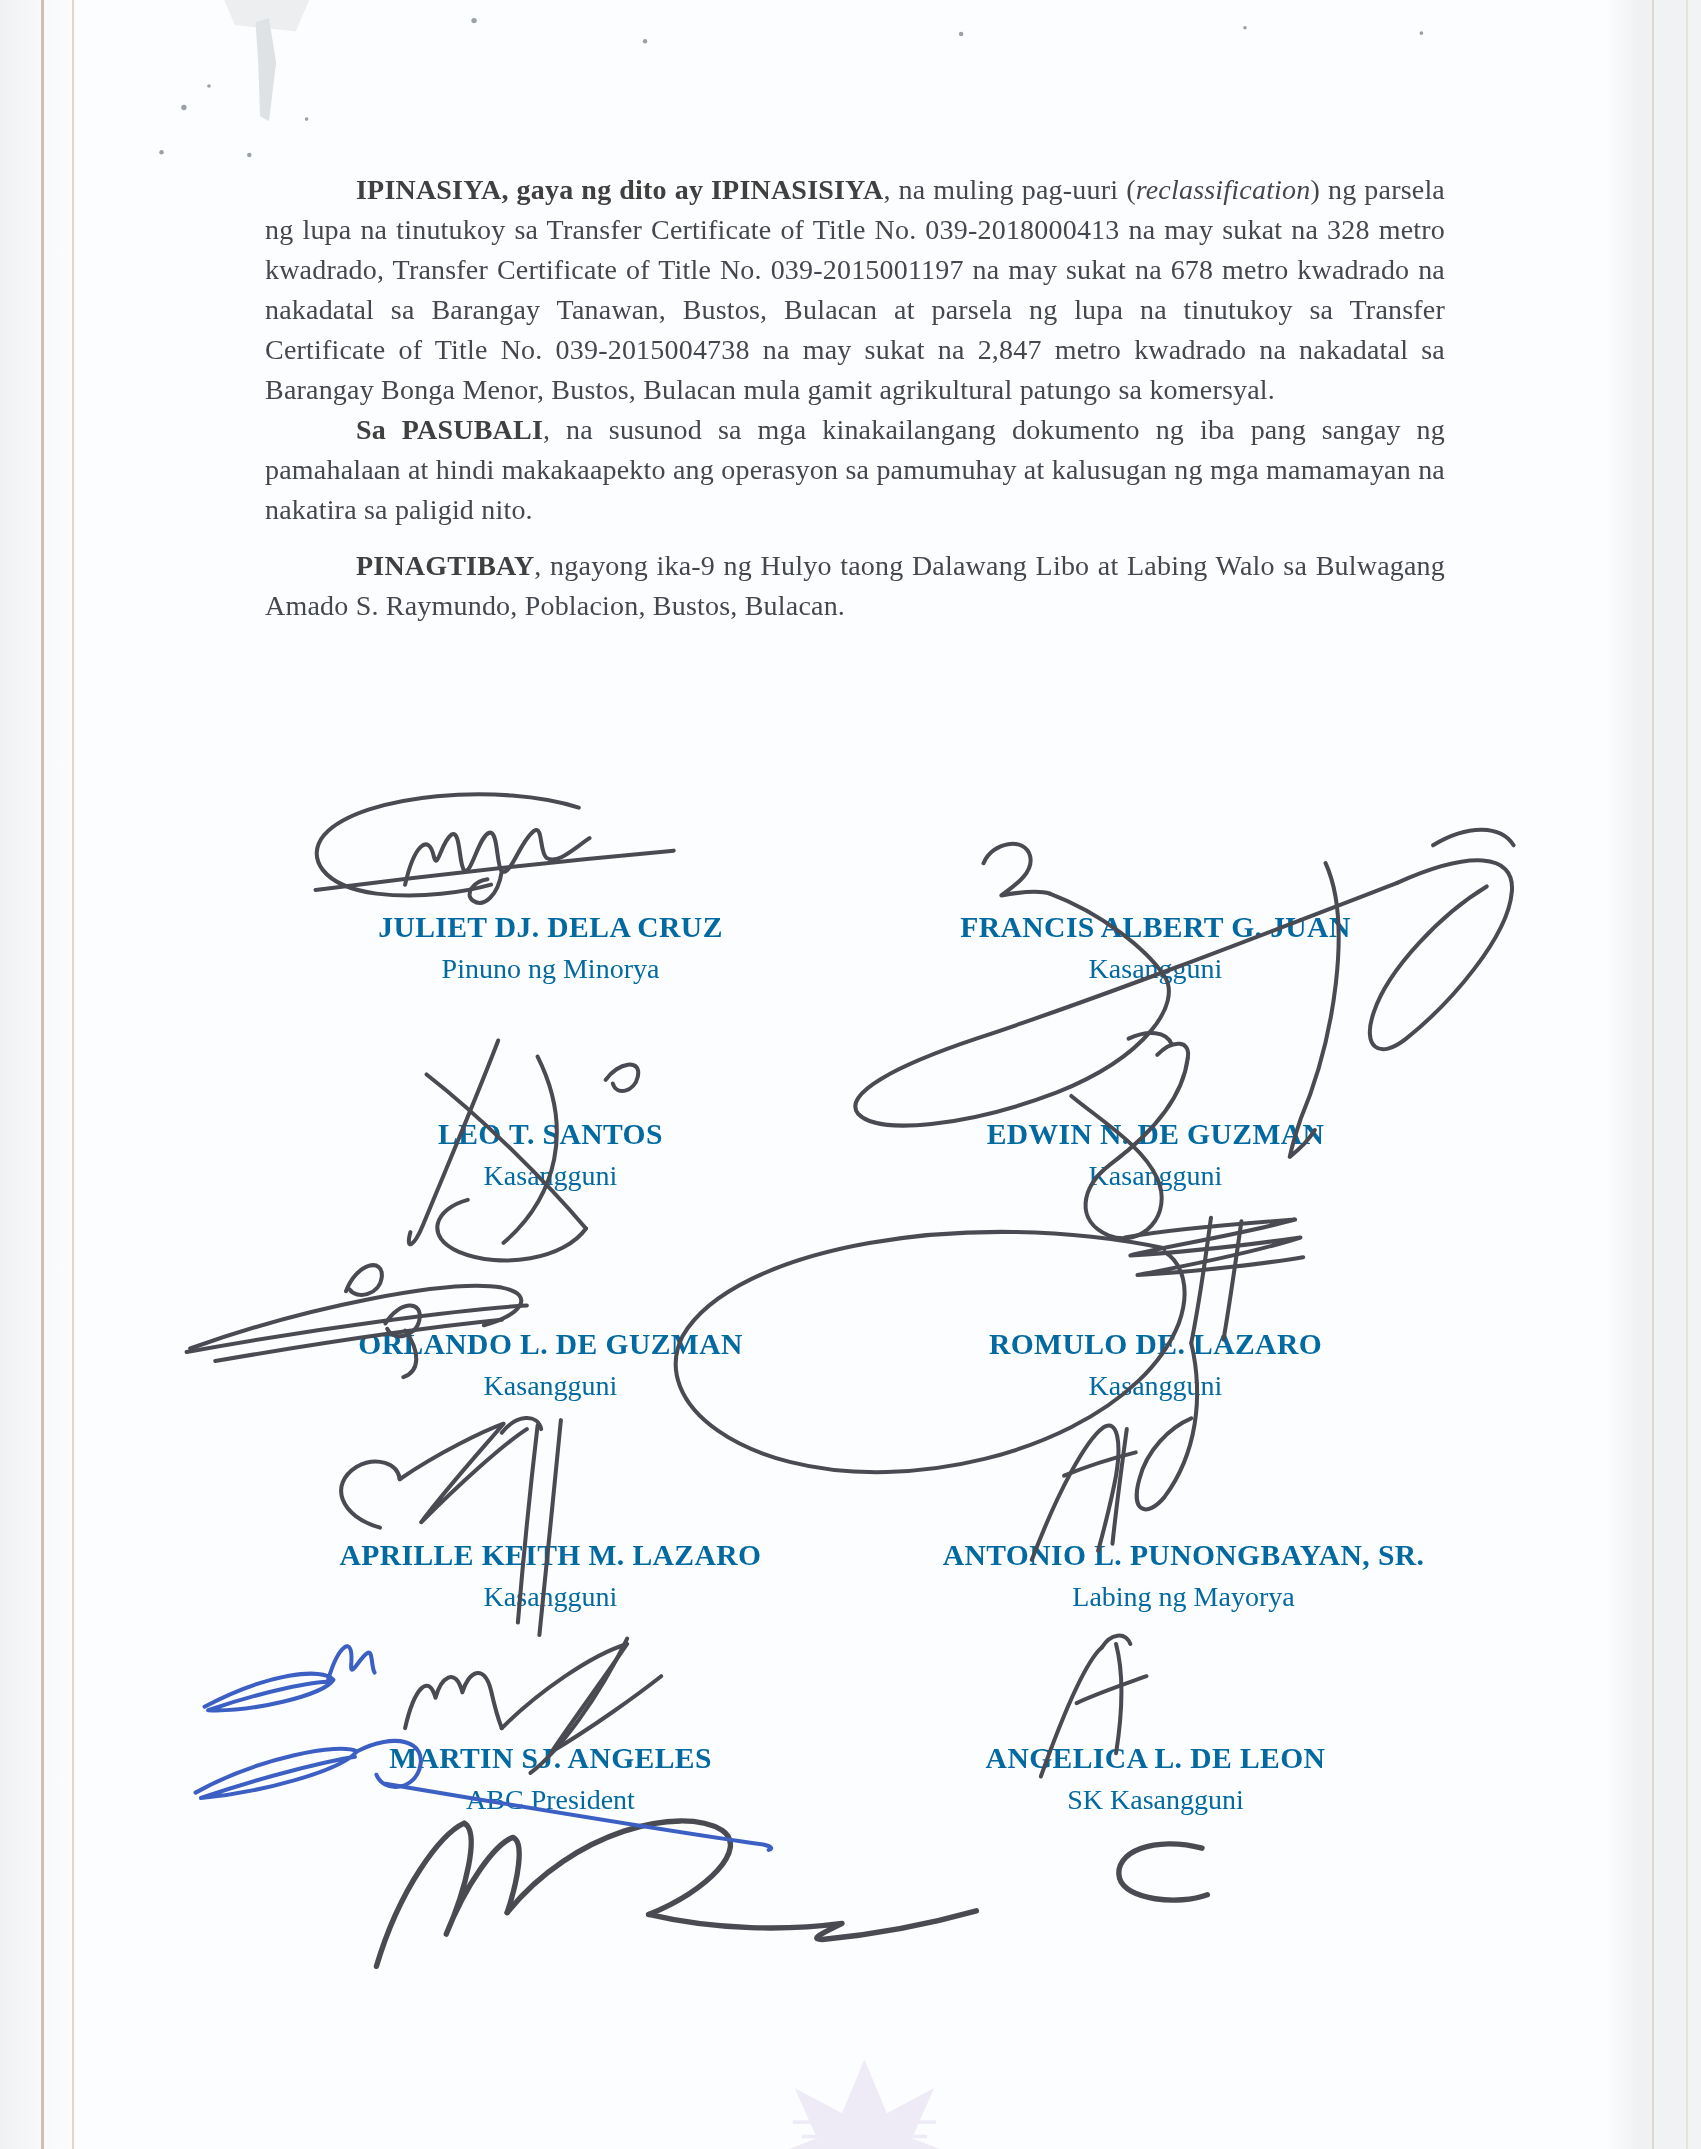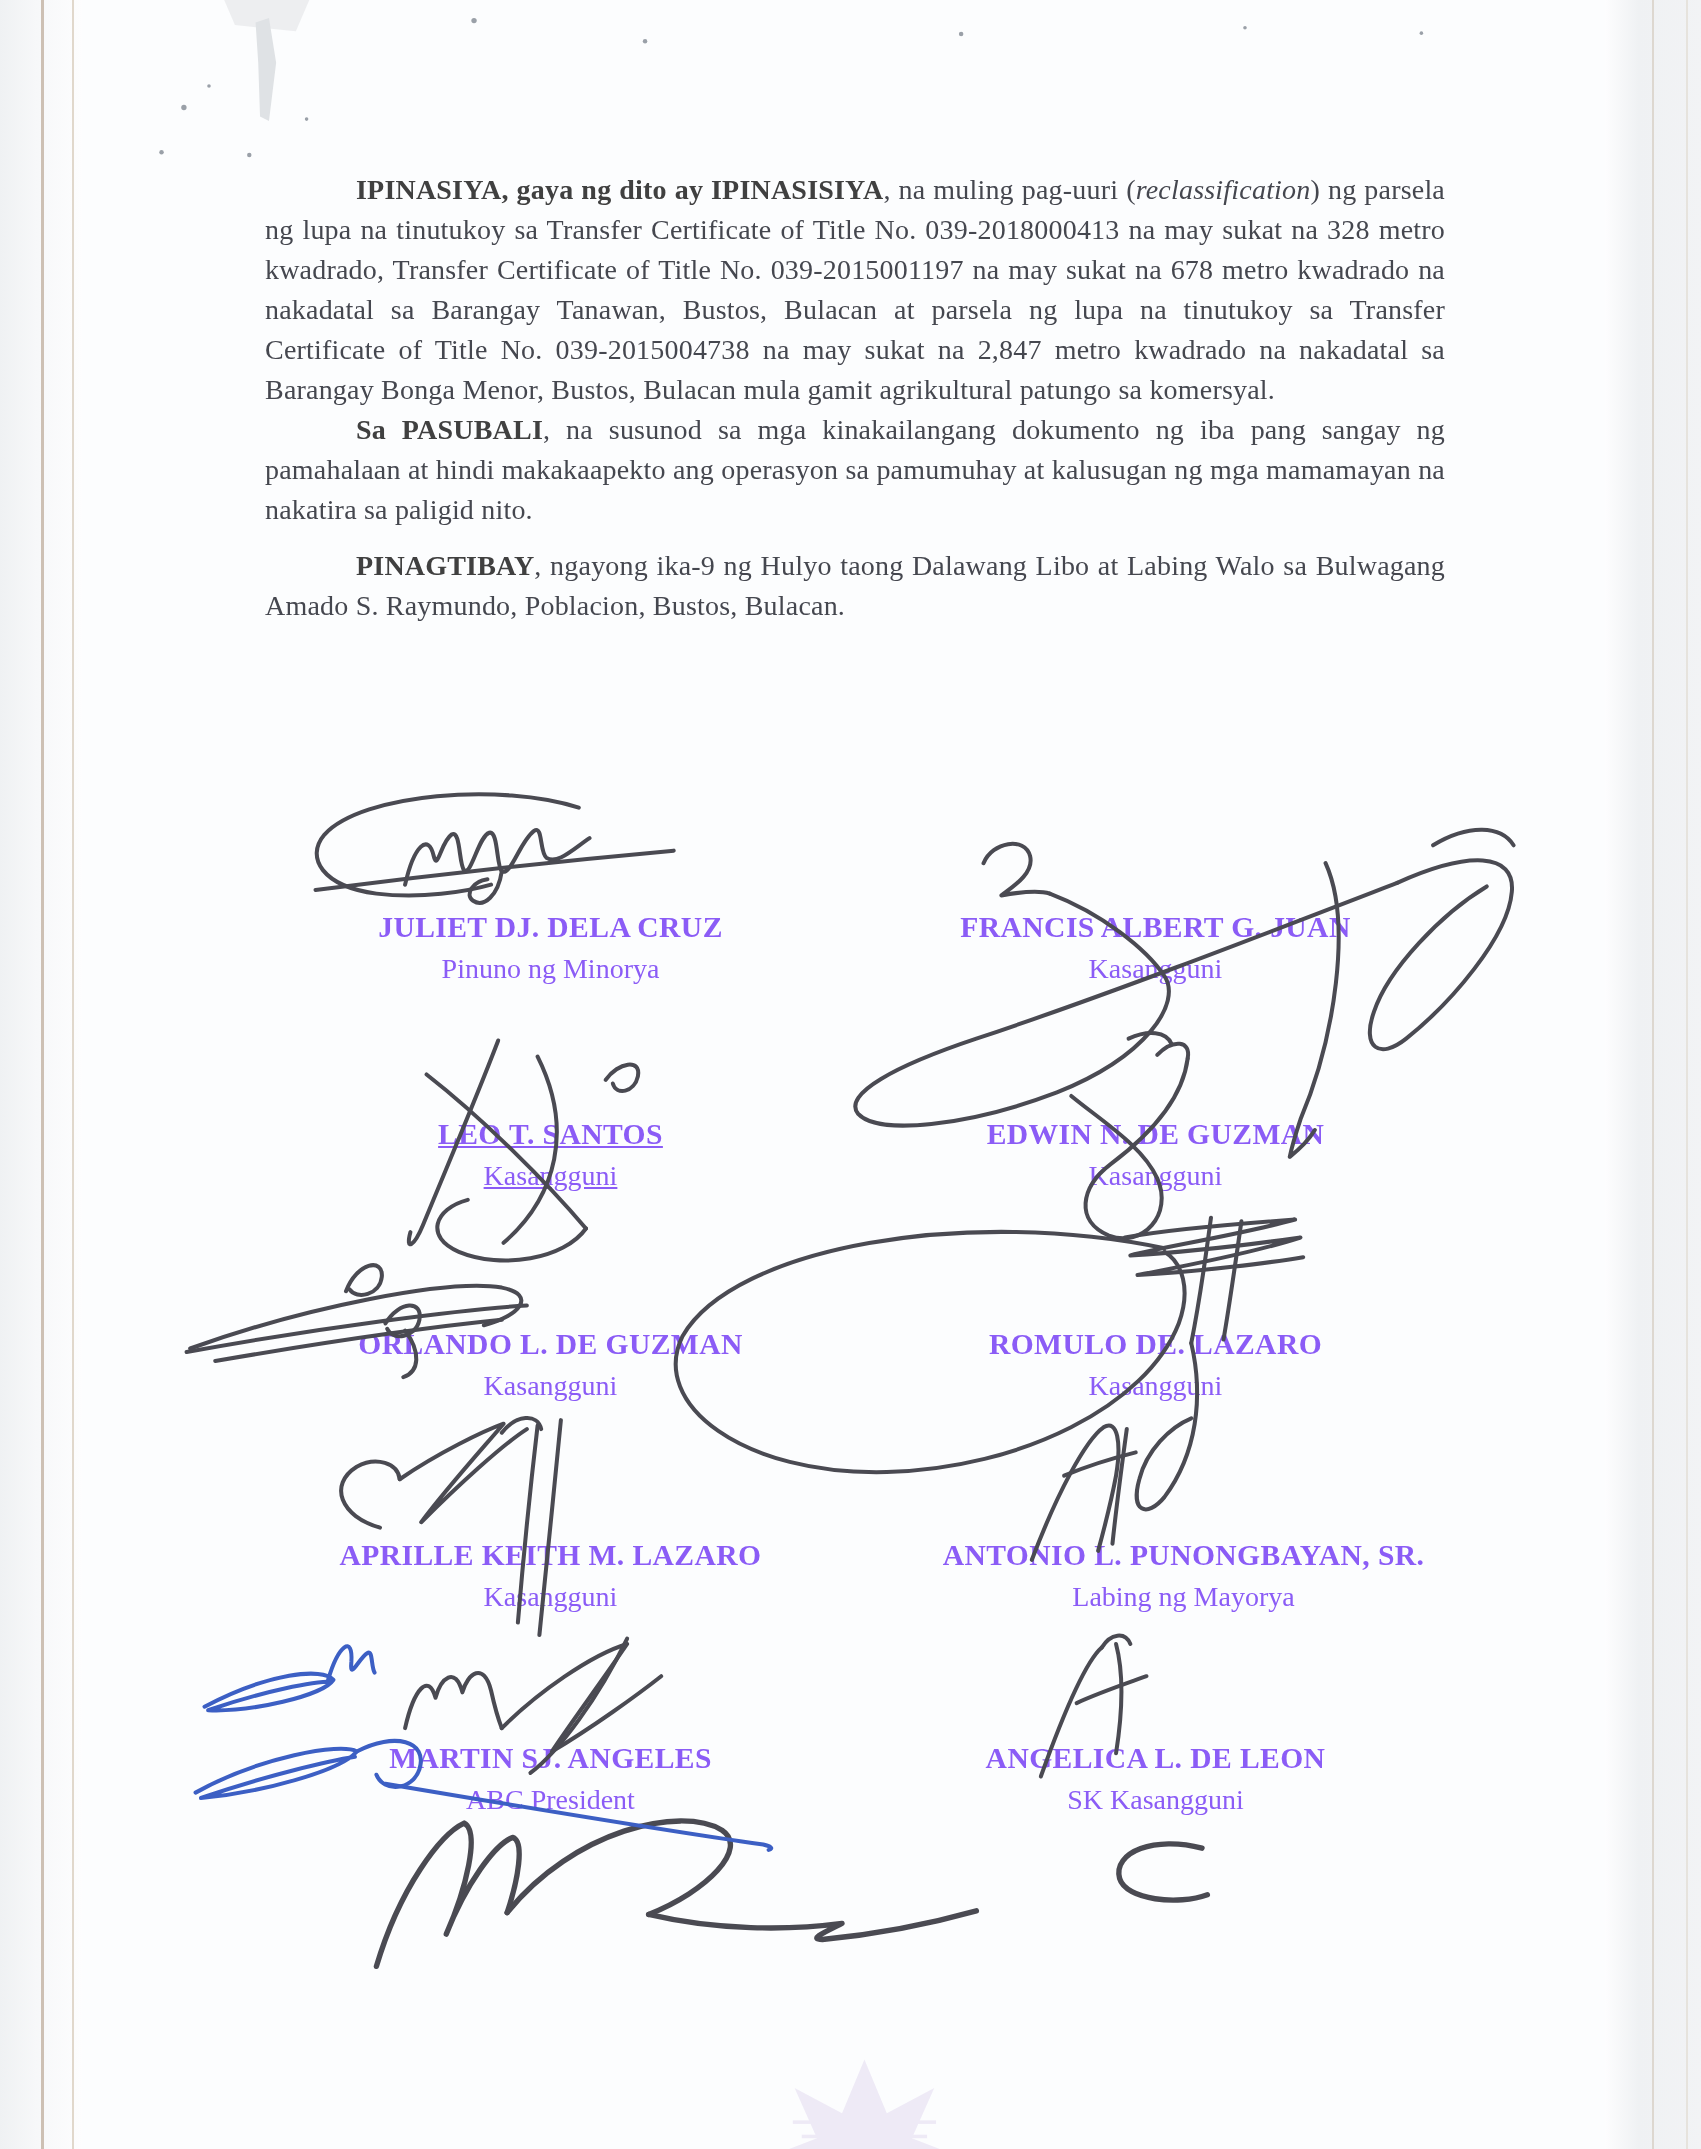--- a/index.html
+++ b/index.html
@@ -41,26 +41,26 @@
     font-size:28px;line-height:40px;color:#45474f;
     text-align:justify;letter-spacing:0.2px;
   }
   .doc p{margin:0;text-indent:91px;}
   .doc p.p2{}
   .doc p.p3{margin-top:16px;}
   .doc .b{font-weight:700;color:#404040;}
   .doc .i{font-style:italic;}
   
   .sigblock{
-    position:absolute;width:591px;text-align:center;color:#8b5cf6;
+    position:absolute;width:591px;text-align:center;color:#0369a1;
   }
   .sigblock .nm{font-weight:700;font-size:29.6px;line-height:42px;letter-spacing:0.4px;}
   .sigblock .tt{font-size:28px;line-height:42px;}
   .b0{left:255px;top:906px;} .b1{left:860px;top:906px;}
-  .b2{left:255px;top:1113px;text-decoration:underline;} .b3{left:860px;top:1113px;}
+  .b2{left:255px;top:1113px;} .b3{left:860px;top:1113px;}
   .b4{left:255px;top:1323px;} .b5{left:860px;top:1323px;}
   .b6{left:255px;top:1534px;} .b7{left:888px;top:1534px;}
   .b8{left:255px;top:1737px;} .b9{left:860px;top:1737px;}
   
   .ink{
     position:absolute;left:0;top:0;z-index:5;pointer-events:none;
   }
   
   .artifacts{position:absolute;left:0;top:0;z-index:6;pointer-events:none;}
 </style>

